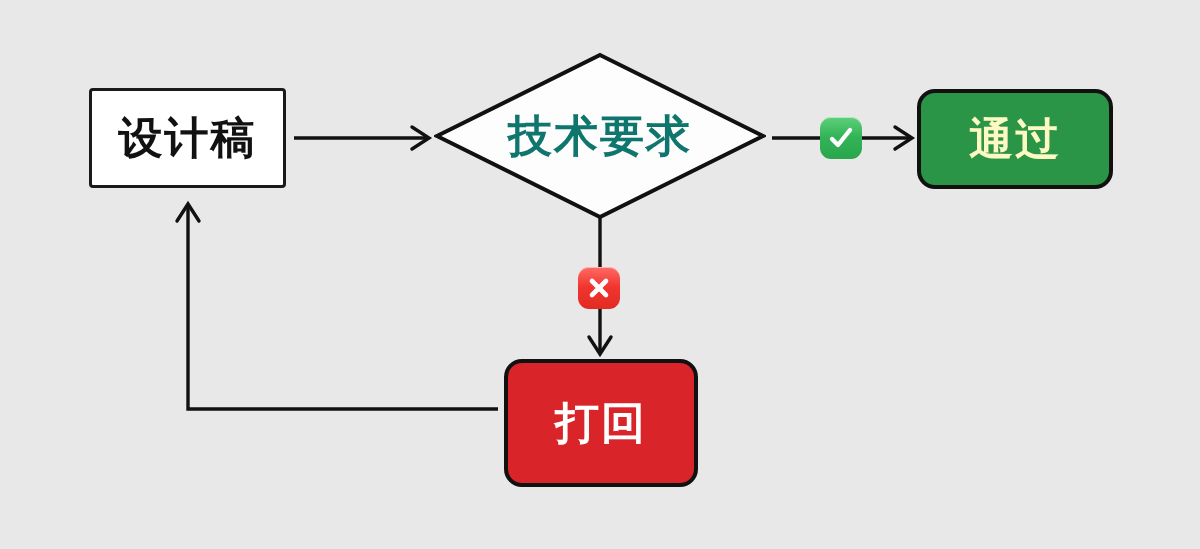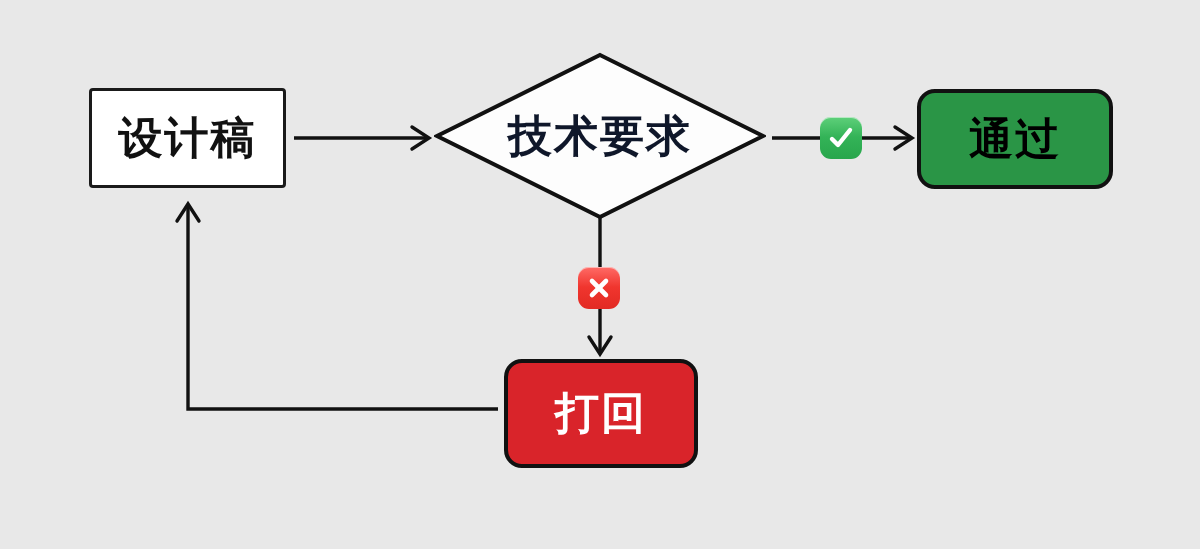--- a/index.html
+++ b/index.html
@@ -53,46 +53,46 @@
   }
 
   .node-pass {
     left: 917px;
     top: 89px;
     width: 196px;
     height: 100px;
     background: #2a9546;
     border: 4px solid #111111;
     border-radius: 18px;
-    color: #000000;
+    color: #fef9c3;
     font-size: 44px;
   }
 
   .node-reject {
     left: 504px;
     top: 359px;
     width: 194px;
-    height: 109px;
+    height: 128px;
     background: #d9242a;
     border: 4px solid #111111;
     border-radius: 18px;
     color: #ffffff;
     font-size: 44px;
   }
 
   
   .node-decision {
     left: 434px;
     top: 52px;
     width: 332px;
     height: 168px;
     background: transparent;
     border: none;
     font-size: 44px;
-    color: #0f172a;
+    color: #0f766e;
   }
   .node-decision .diamond-shape {
     position: absolute;
     left: 0;
     top: 0;
     width: 332px;
     height: 168px;
   }
   .node-decision .diamond-label {
     position: relative;

